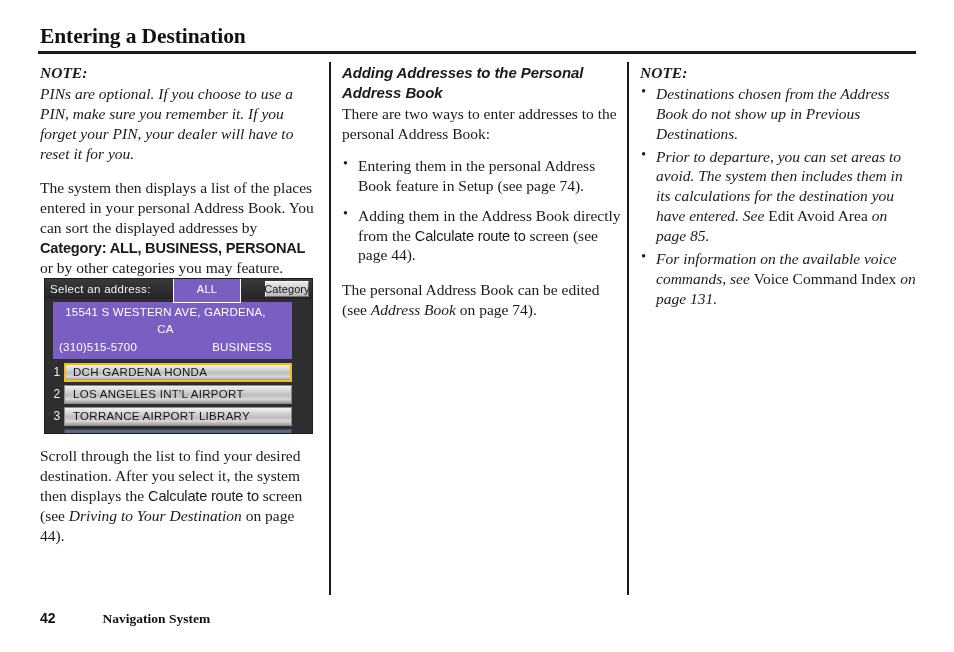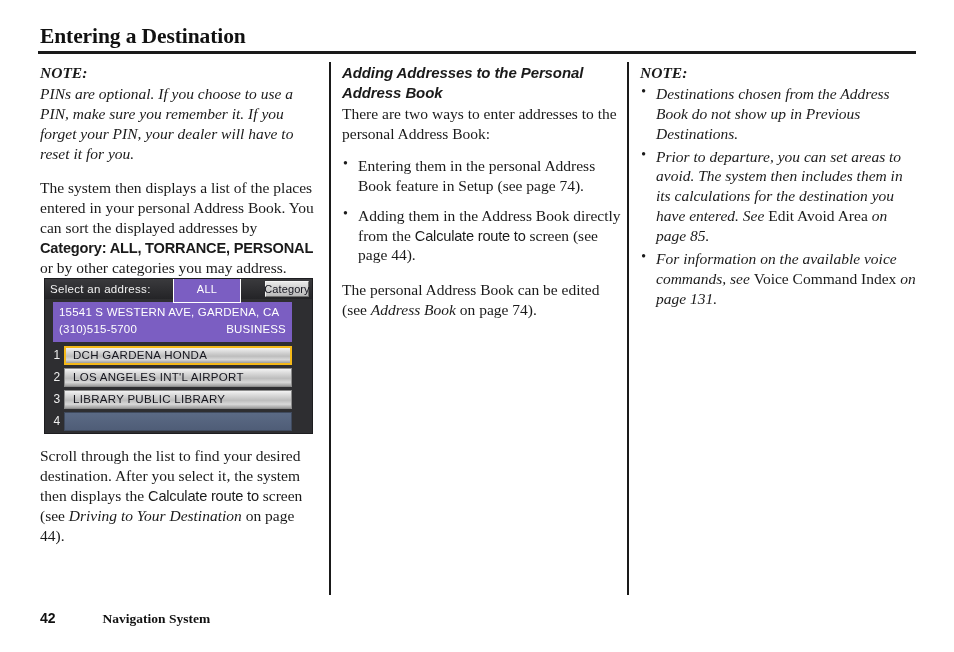--- a/index.html
+++ b/index.html
@@ -202,25 +202,26 @@
     font-size: 11px;
     display: flex;
     align-items: center;
     justify-content: center;
     letter-spacing: 0.1px;
   }
 
   .nav-banner {
     margin: 3px 20px 4px 8px;
     background: #7b5ec2;
-    padding: 2px 6px 3px 6px;
+    padding: 2px 20px 3px 6px;
     color: #ffffff;
     font-size: 11.5px;
     line-height: 1.5;
     letter-spacing: 0.2px;
+    text-align: center;
   }
   .nav-banner .row2 {
     display: flex;
     justify-content: space-between;
   }
 
   .nav-list {
     padding: 0 20px 0 5px;
   }
   .nav-row {
@@ -294,21 +295,21 @@
   <div class="vrule vrule-1"></div>
   <div class="vrule vrule-2"></div>
 
   <div class="col col-1">
 
     <div class="note-label">NOTE:</div>
     <p class="italic-para">PINs are optional. If you choose to use a PIN, make sure you remember it. If you forget your PIN, your dealer will have to reset it for you.</p>
 
     <div class="gap-md"></div>
 
-    <p class="body-para"><span>The system then displays a list of the places entered in your personal Address Book. You can sort the displayed addresses by </span><span class="sans-b">Category: ALL, TORRANCE, PERSONAL</span><span> or by other categories you may address.</span></p>
+    <p class="body-para"><span>The system then displays a list of the places entered in your personal Address Book. You can sort the displayed addresses by </span><span class="sans-b">Category: ALL, BUSINESS, PERSONAL</span><span> or by other categories you may feature.</span></p>
 
   </div>
 
   <div class="nav-shot">
 
     <div class="nav-topbar">
       <span class="nav-topbar-title">Select an address:</span>
       <div class="btn-all">ALL</div>
       <div class="btn-category">Category</div>
     </div>
@@ -328,21 +329,21 @@
         <div class="nav-row-btn selected">DCH GARDENA HONDA</div>
       </div>
 
       <div class="nav-row">
         <span class="nav-row-num">2</span>
         <div class="nav-row-btn">LOS ANGELES INT'L AIRPORT</div>
       </div>
 
       <div class="nav-row">
         <span class="nav-row-num">3</span>
-        <div class="nav-row-btn">LIBRARY PUBLIC LIBRARY</div>
+        <div class="nav-row-btn">TORRANCE AIRPORT LIBRARY</div>
       </div>
 
       <div class="nav-row">
         <span class="nav-row-num">4</span>
         <div class="nav-row-btn empty"></div>
       </div>
 
     </div>
   </div>
 

